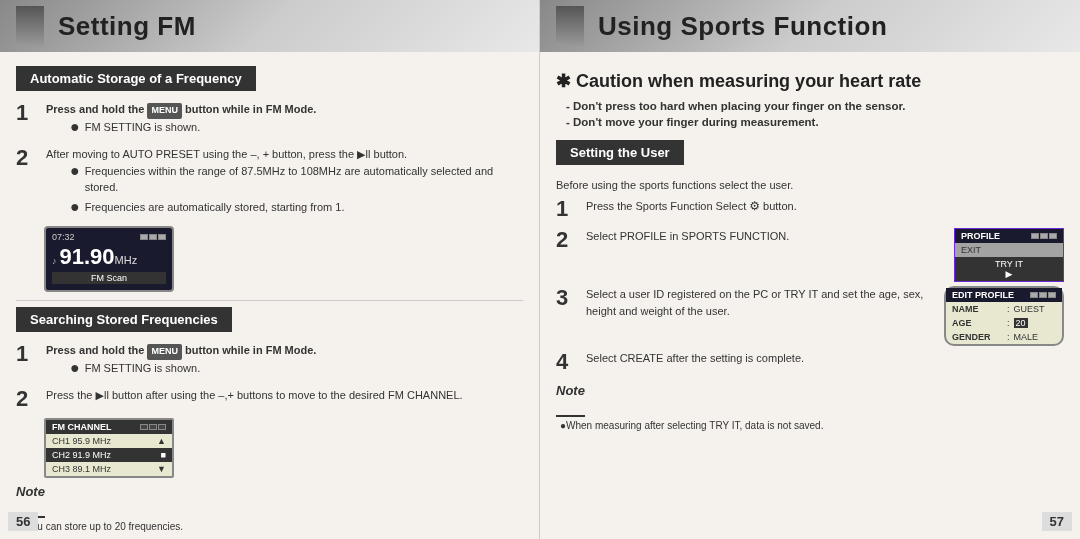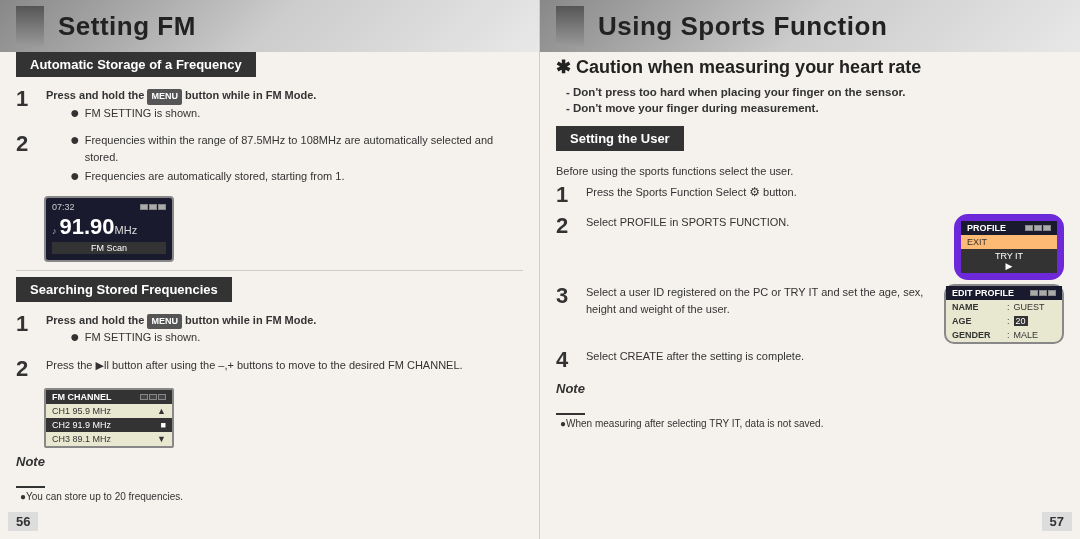--- a/index.html
+++ b/index.html
@@ -30,20 +30,21 @@
       padding: 0;
       position: relative;
     }
 
     
     .page-header {
       display: flex;
       align-items: center;
       height: 52px;
       padding: 0 16px;
+      margin-bottom: 14px;
     }
 
     .page-header-left {
       background: linear-gradient(135deg, #888 0%, #ccc 50%, #e8e8e8 100%);
     }
     .page-header-right {
       background: linear-gradient(135deg, #888 0%, #ccc 50%, #e8e8e8 100%);
     }
 
     .header-accent {
@@ -257,23 +258,23 @@
 
     .caution-bullet {
       font-size: 11.5px;
       font-weight: bold;
       color: #333;
       margin-bottom: 4px;
     }
 
     
     .profile-display {
-      background: #fdba74;
-      border: 7px solid #6d28d9;
-      border-radius: 14px;
+      background: #a3a3a3;
+      border: 1px solid #6d28d9;
+      border-radius: 0;
       margin: 0px 16px 4px 44px;
       width: 130px;
     }
 
     .profile-header {
       background: #1a1a2e;
       color: #fff;
       font-size: 9px;
       font-weight: bold;
       padding: 2px 6px;
@@ -409,20 +410,21 @@
           <span class="bullet-dot">●</span>
           <span>FM SETTING is shown.</span>
         </div>
       </div>
     </div>
 
     
     <div class="step">
       <span class="step-number">2</span>
       <div class="step-content">
+        <span>After moving to AUTO PRESET using the –, + button, press the ▶ll button.</span>
         <div class="bullet-item">
           <span class="bullet-dot">●</span>
           <span>Frequencies within the range of 87.5MHz to 108MHz are automatically selected and stored.</span>
         </div>
         <div class="bullet-item">
           <span class="bullet-dot">●</span>
           <span>Frequencies are automatically stored, starting from 1.</span>
         </div>
       </div>
     </div>

